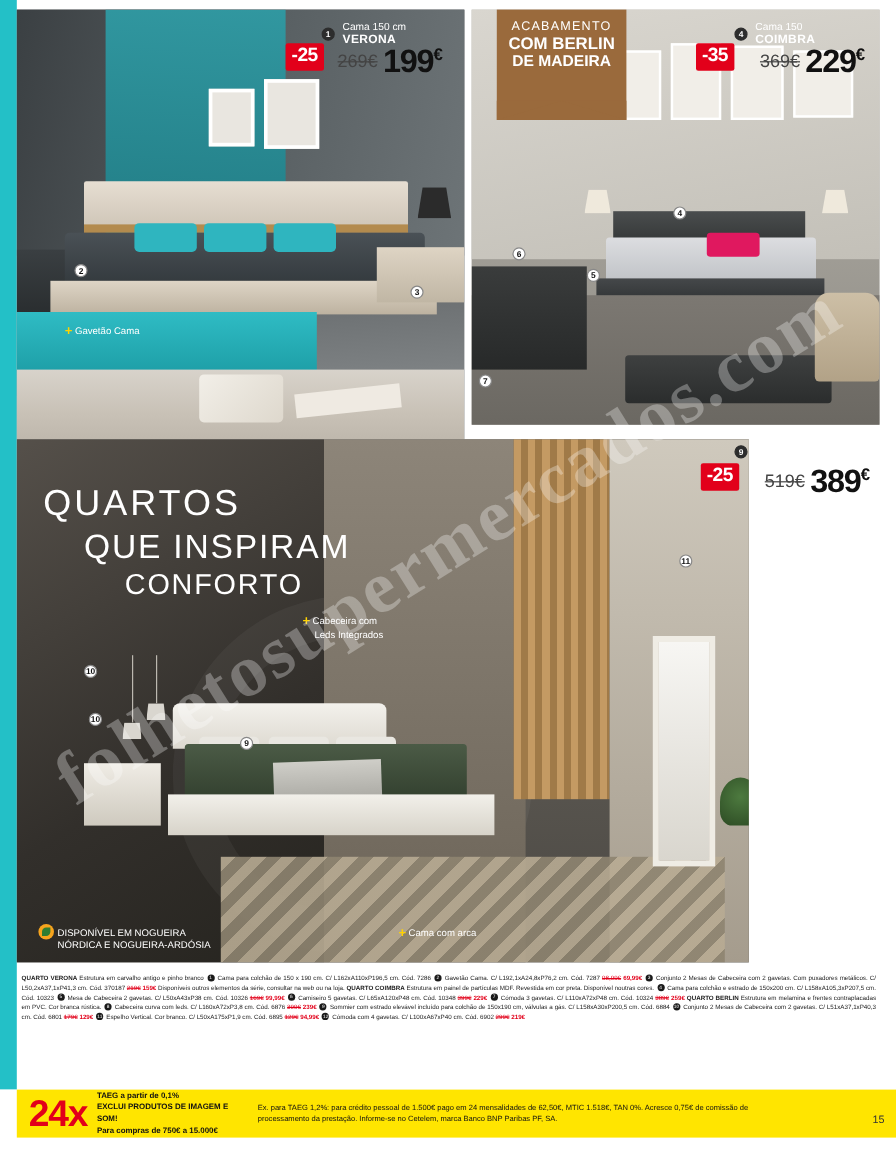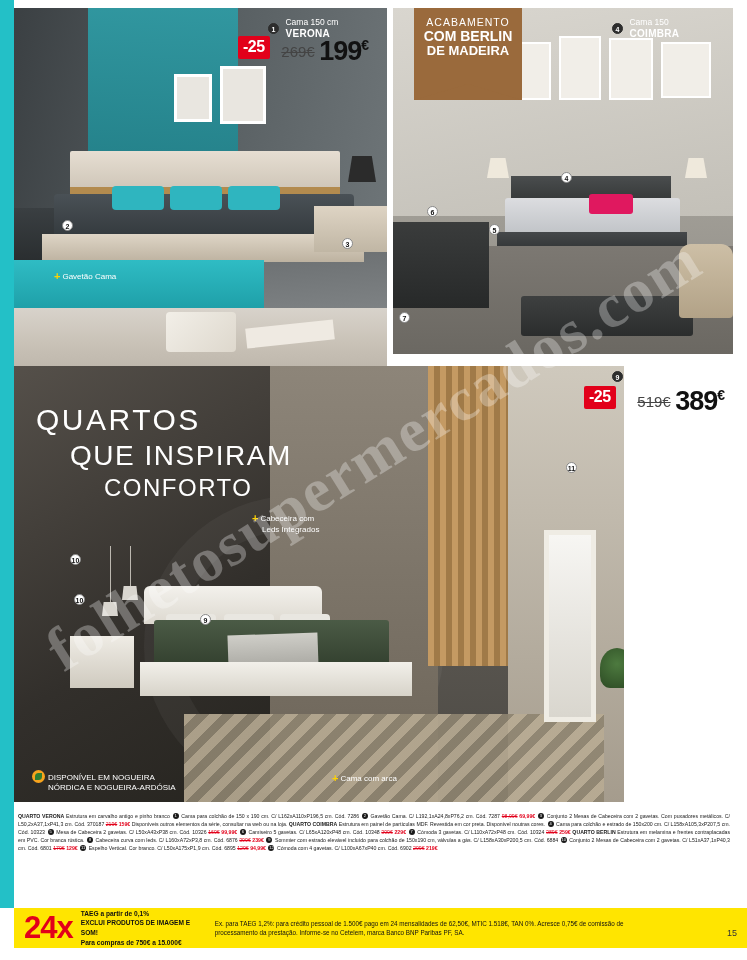--- a/index.html
+++ b/index.html
@@ -445,20 +445,27 @@
     <div class="ribbon"></div>
   </div>
 
   <div style="position:absolute;left:612px;top:18px;">
     <div class="num dark" style="position:relative;display:inline-block;">4</div>
     <span class="prodname" style="display:inline-block;vertical-align:top;margin-left:2px;">
       <span>Cama 150</span>
       <b>COIMBRA</b>
     </span>
   </div>
+  <div class="pricebox" style="left:580px;top:36px;width:140px;">
+    <span class="disc" style="float:left;">-35</span>
+    <div style="text-align:right;">
+      <span class="oldprice">369€</span>
+      <span class="newprice"><span>229</span><sup>€</sup></span>
+    </div>
+  </div>
 
   <div class="photo" id="photo-big">
     <div class="b-left"></div>
     <div class="b-circles"></div>
     <div class="b-mid"></div>
     <div class="b-slats"></div>
     <div class="b-right"></div>
     <div class="b-rug"></div>
 
     <div class="b-pendant-wire" style="left:96px;top:180px;height:56px;"></div>

